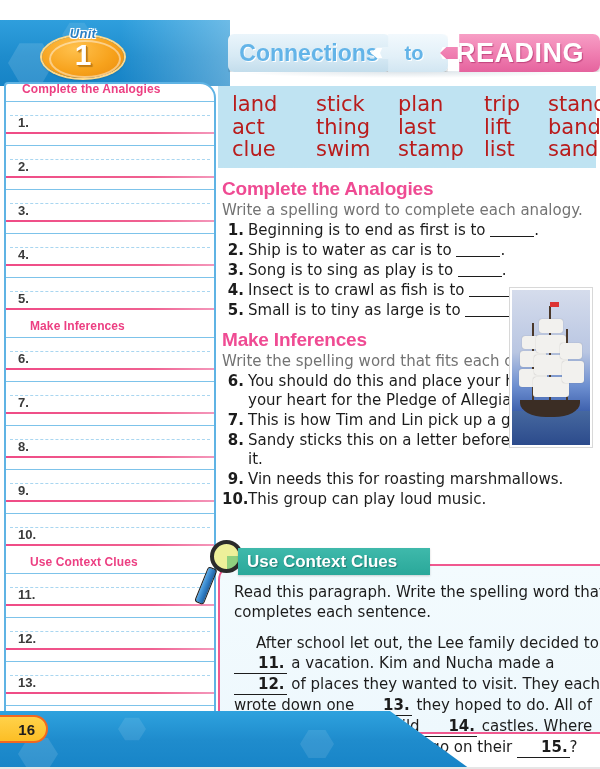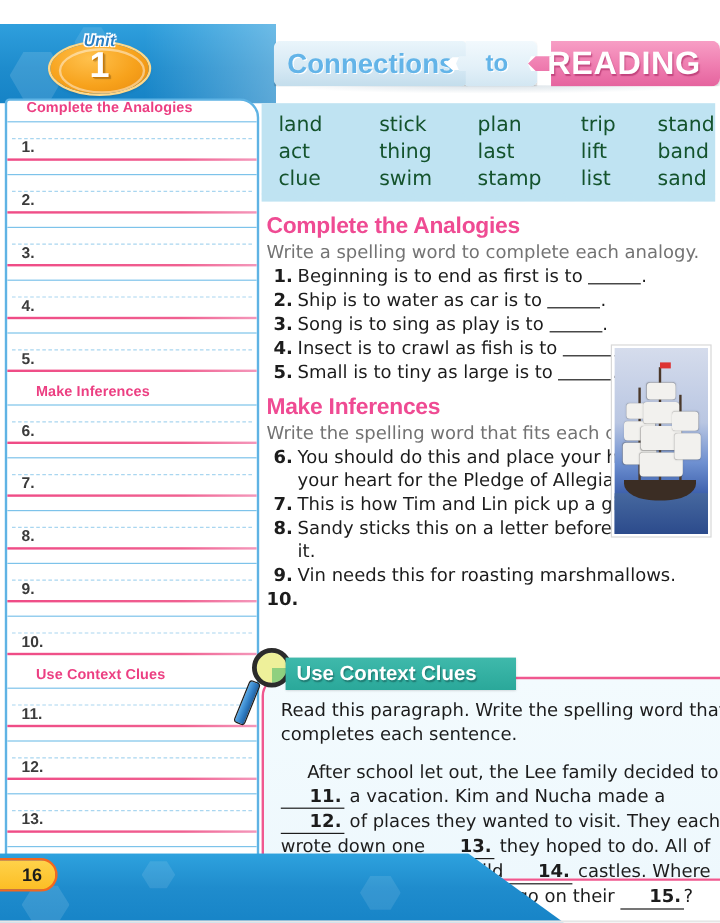--- a/index.html
+++ b/index.html
@@ -115,21 +115,21 @@
   
   .wordbank{
     position:absolute;left:218px;top:66px;width:378px;height:82px;
     background:#bfe3f2;
   }
   .wb-grid{
     position:absolute;left:14px;top:7px;right:8px;
     display:grid;grid-template-columns:84px 82px 86px 64px 62px;
   }
   .wb-cell{
-    font-size:17px;color:#14532d;line-height:22.5px;
+    font-size:21px;color:#b91c1c;line-height:22.5px;
     font-family:"DejaVu Sans", sans-serif;
   }
   .scallop{
     position:absolute;left:218px;top:141px;width:378px;height:9px;
     background:
       radial-gradient(circle at 7px 0px,#bfe3f2 6.4px,rgba(255,255,255,0) 6.8px);
     background-size:14px 9px;background-repeat:repeat-x;
   }
 
   
@@ -400,21 +400,21 @@
     </div>
 
     <div style="margin-top:9px;">
       <div class="sec-h">Make Inferences</div>
       <div class="sec-sub">Write the spelling word that fits each clue.</div>
       <ol class="items" id="inference-list">
           <li><span class="n">6.</span><span>You should do this and place your hand over your heart for the Pledge of Allegiance.</span></li>
           <li><span class="n">7.</span><span>This is how Tim and Lin pick up a gift.</span></li>
           <li><span class="n">8.</span><span>Sandy sticks this on a letter before she sends it.</span></li>
           <li><span class="n">9.</span><span>Vin needs this for roasting marshmallows.</span></li>
-          <li><span class="n">10.</span></li>
+          <li><span class="n">10.</span><span>This group can play loud music.</span></li>
         </ol>
     </div>
 
   </div>
 
   <div class="ship">
     <div class="sea"></div>
     <div class="mast m1"></div>
     <div class="mast m2"></div>
     <div class="mast m3"></div>

